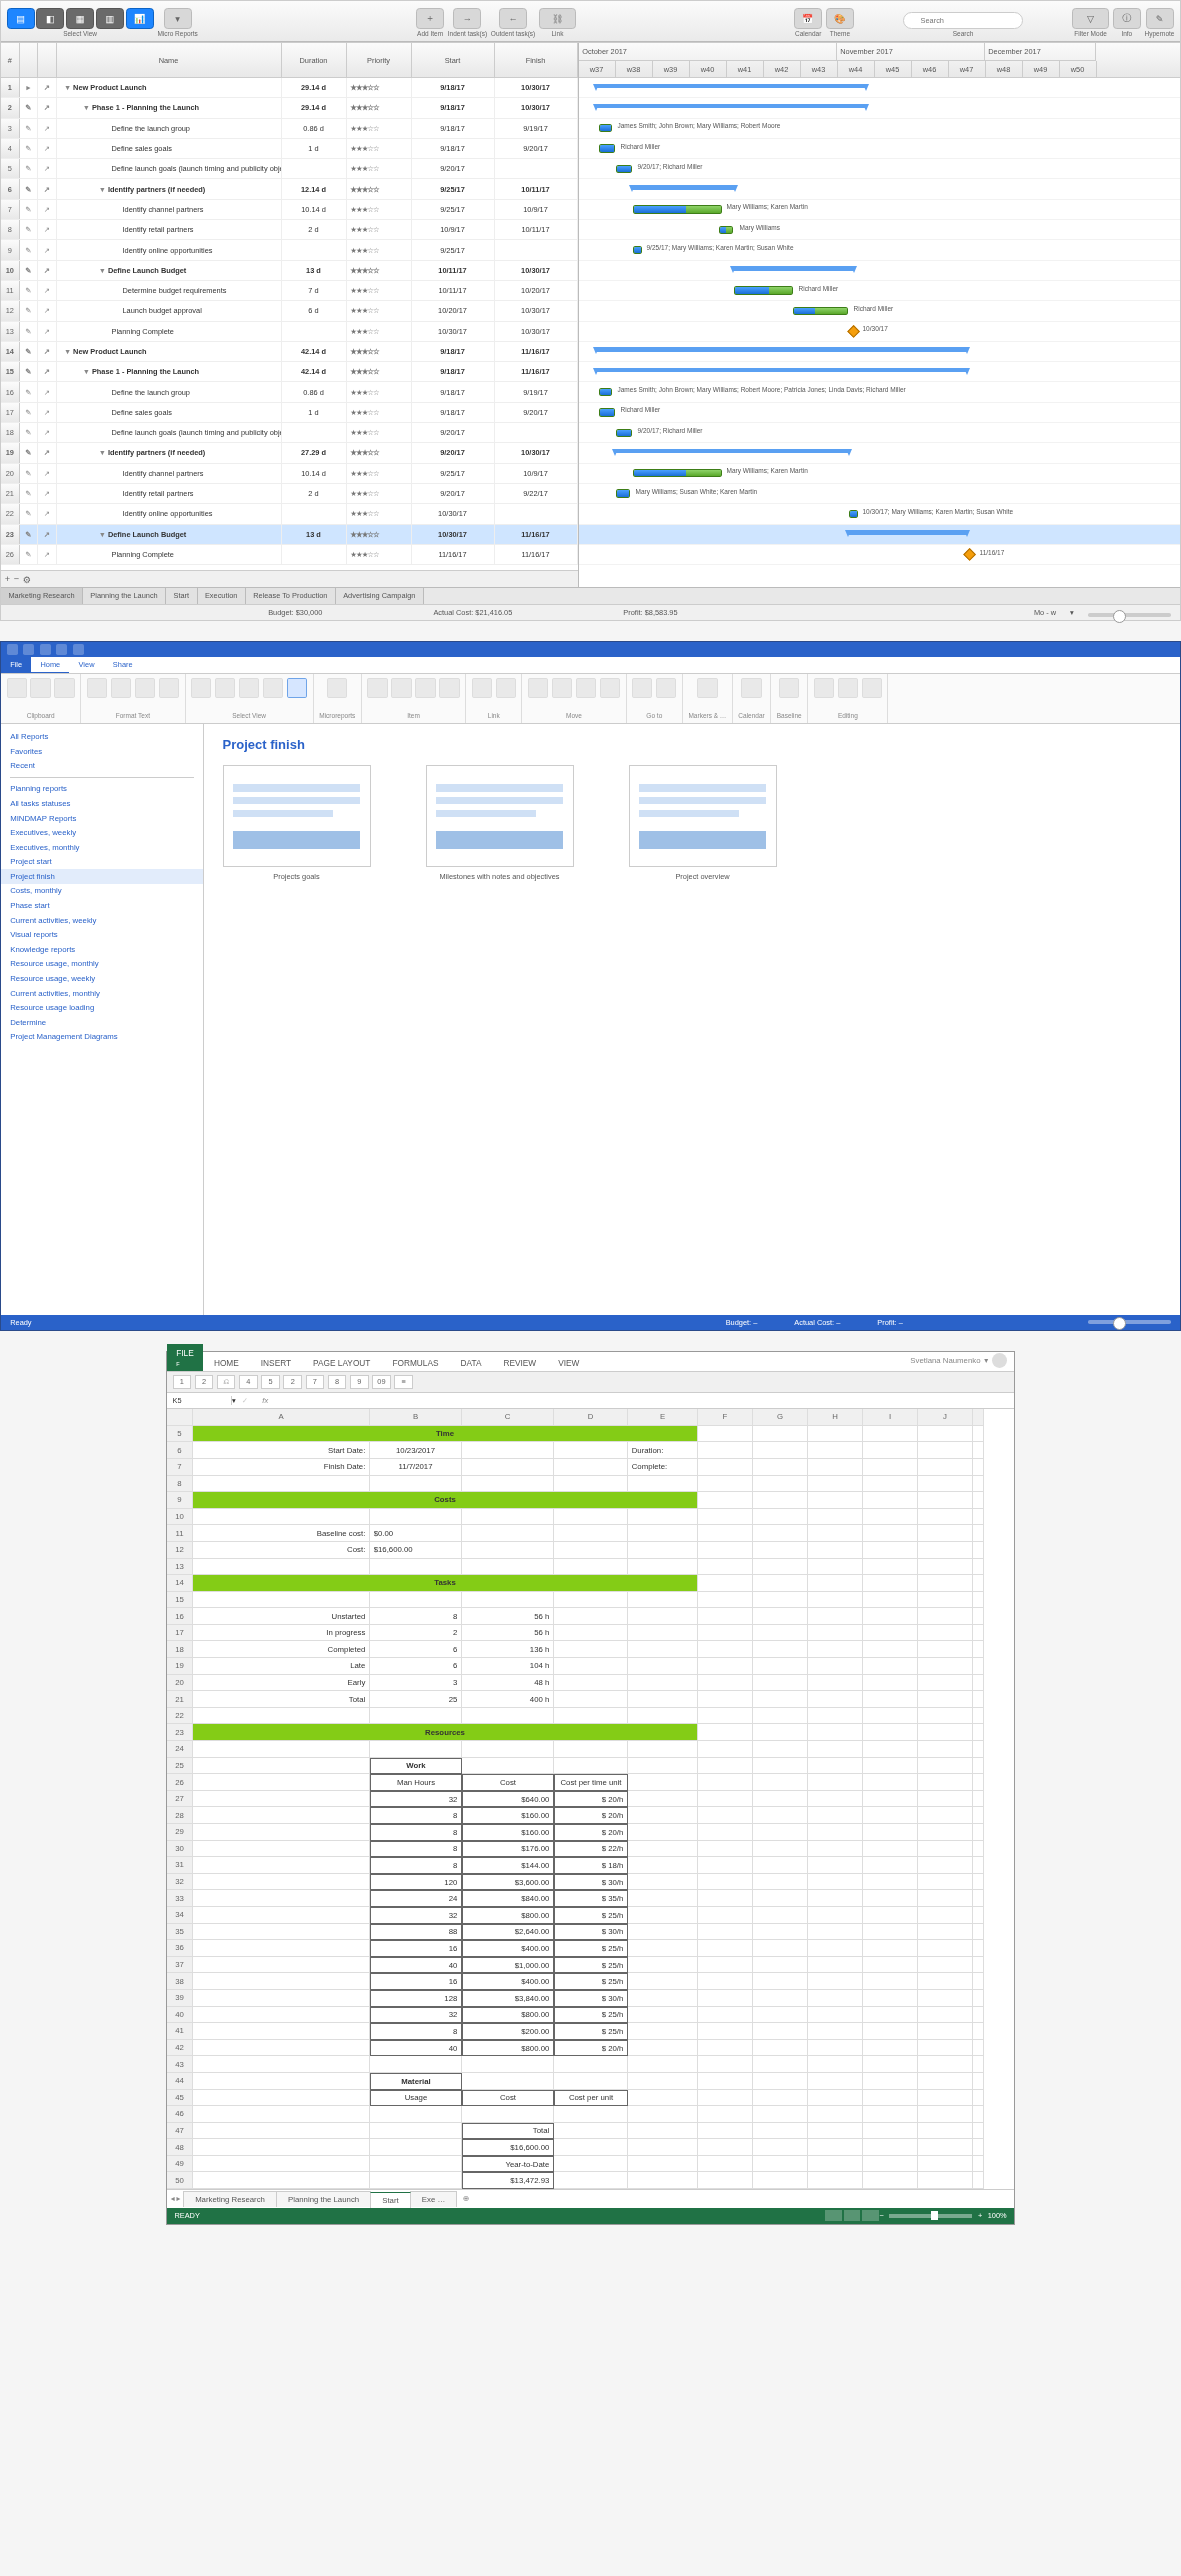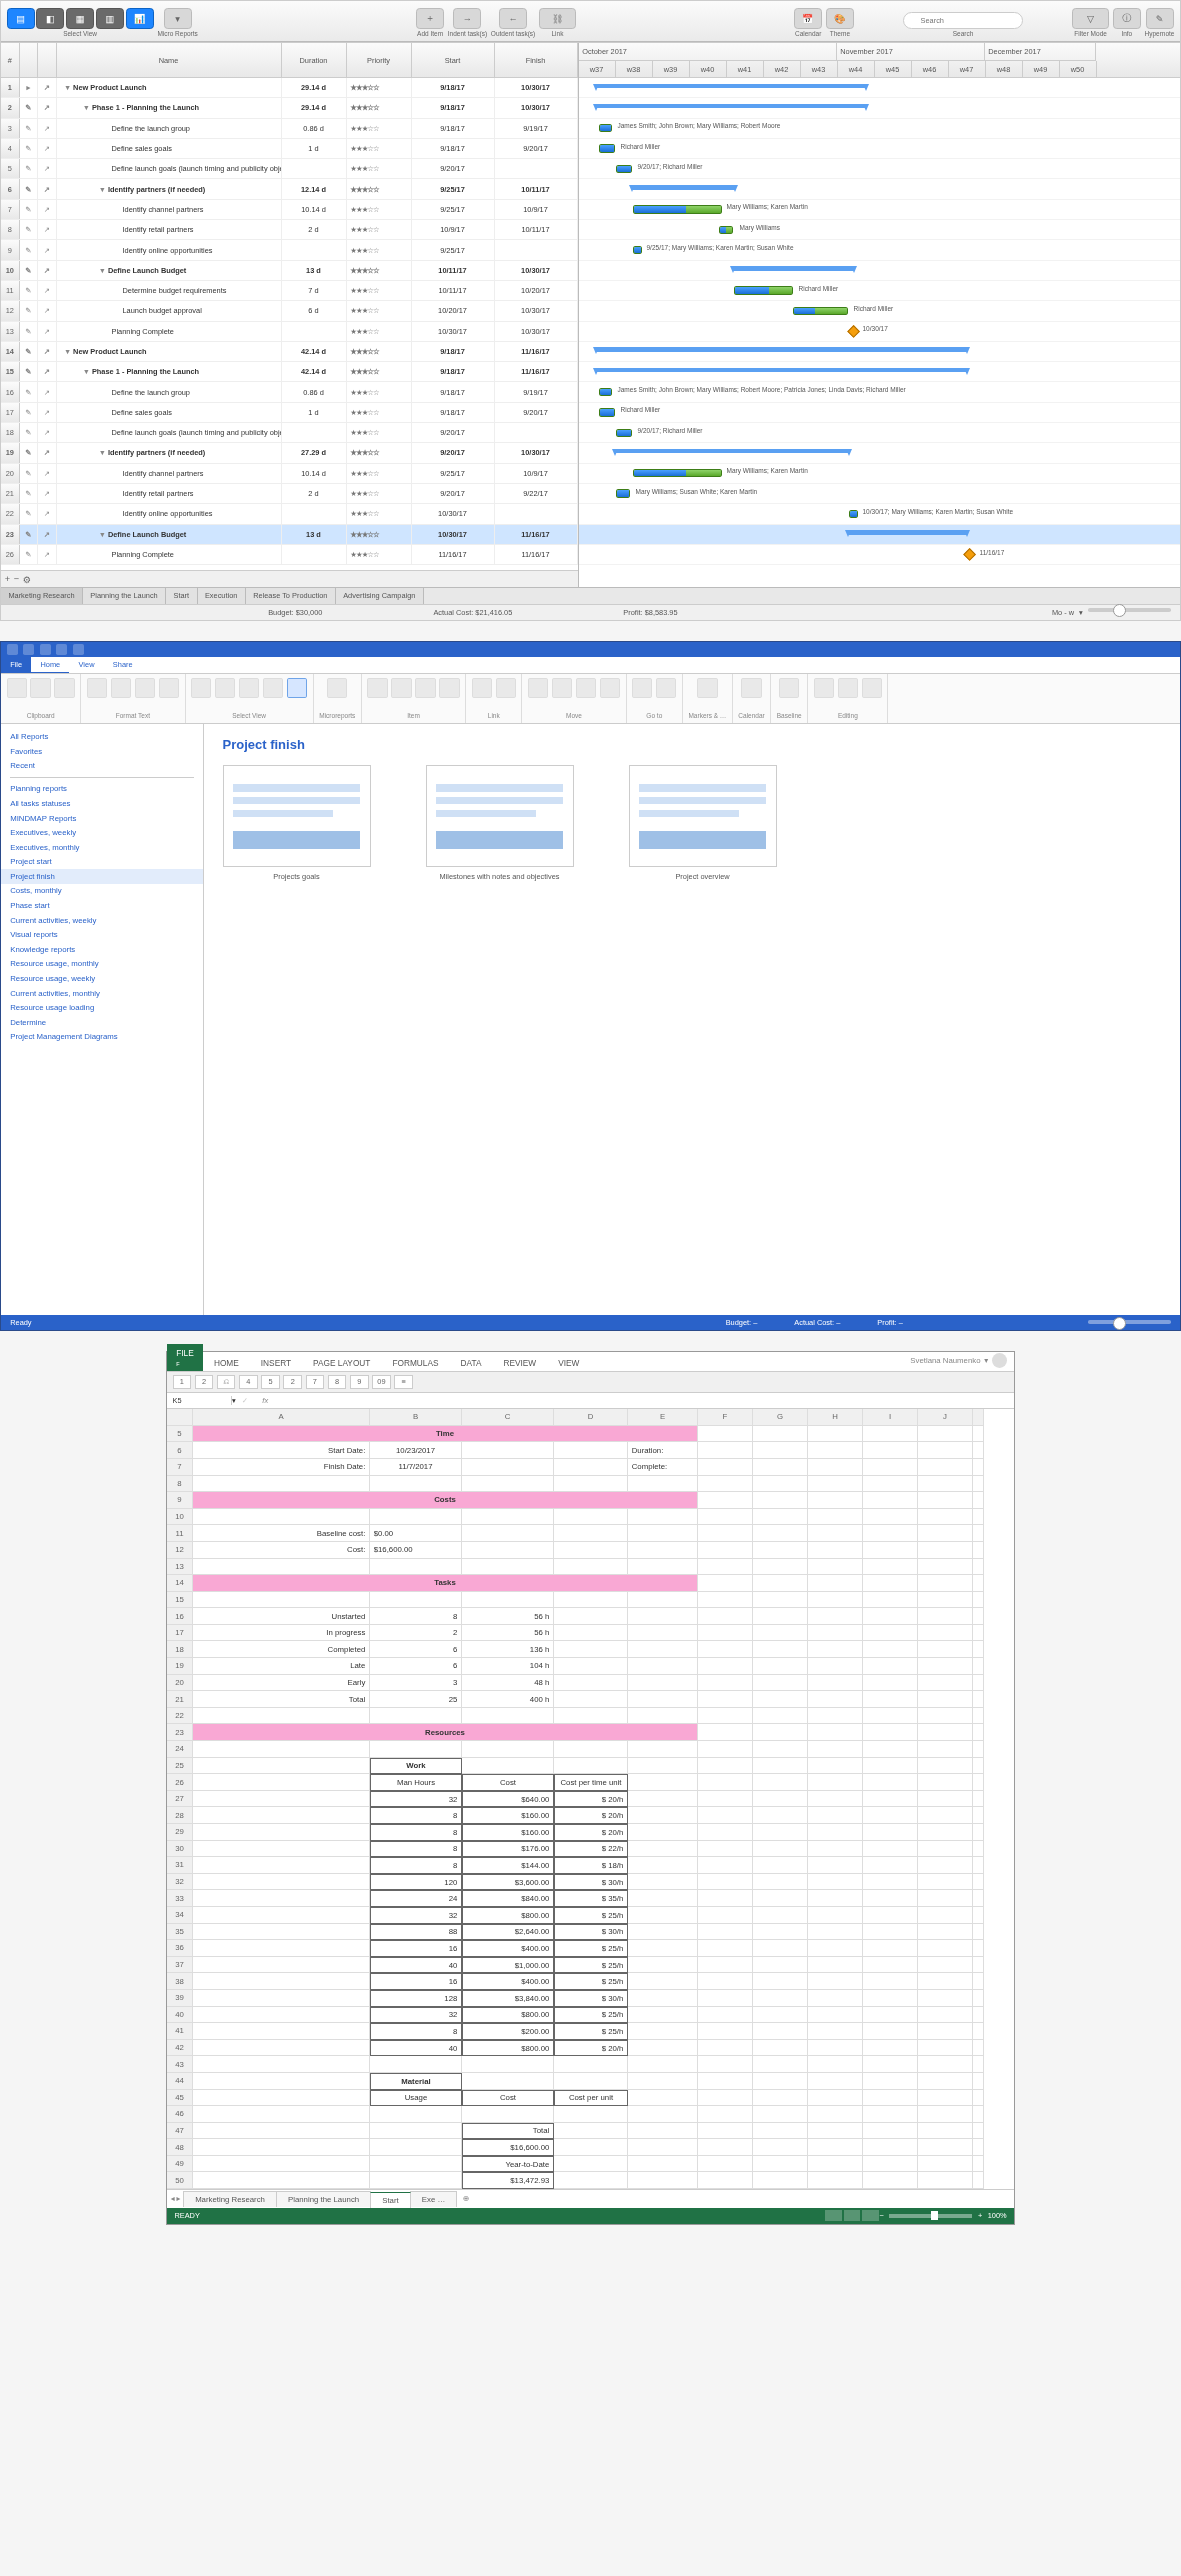--- a/index.html
+++ b/index.html
@@ -53,21 +53,21 @@
 .s1-bar.sum::before{left:-3.7px}.s1-bar.sum::after{right:-3.7px}
 .s1-bar.task{background:linear-gradient(#8fd36a,#5aa82a);border:0.9px solid #3d7d17}
 .s1-bar.task .prog{position:absolute;left:0;top:0;bottom:0;background:linear-gradient(#4aa0ff,#1a6ed6);border-radius:1.8px 0 0 1.8px}
 .s1-ms{position:absolute;top:5.5px;width:9.2px;height:9.2px;transform:rotate(45deg);background:#f59e0b;border:0.9px solid #b06e00}
 .s1-lbl{position:absolute;top:3.7px;font-size:6.5px;color:#555;white-space:nowrap}
 
 .s1-tabs{display:flex;height:16.6px;background:#e8e8e8;border-top:0.9px solid #bbb;font-size:7.4px}
 .s1-tabs>div{padding:2.8px 7.4px;border-right:0.9px solid #bbb;color:#555;background:#e2e2e2}
 .s1-status{height:16.6px;background:#f0f0f0;border-top:0.9px solid #ccc;display:flex;align-items:center;padding:0 9.2px;font-size:7.4px;color:#555;gap:111px}
 .s1-status .spacer{flex:1}
-.s1-zoom{display:flex;align-items:flex-start;gap:5px}
+.s1-zoom{display:flex;align-items:flex-end;gap:14px}
 .slider{width:83px;height:3.7px;background:#ccc;border-radius:1.8px;position:relative}
 .slider::after{content:"";position:absolute;left:30%;top:-3.7px;width:11px;height:11px;border-radius:50%;background:#fff;border:0.9px solid #999}
 
 
 .s2{margin-top:20.3px;border:0.9px solid #2a4a8a;background:#fff}
 .s2-title{height:14.8px;background:#f2f2f2;font-size:7.4px;display:flex;align-items:center;justify-content:center;color:#666;position:relative}
 .s2-title .wbtns{position:absolute;right:3.7px;display:flex;gap:1.8px}
 .s2-title .wbtns span{width:16.6px;height:11px;border:0.9px solid #ccc;background:#fff;display:flex;align-items:center;justify-content:center;font-size:6.5px}
 .s2-title .wbtns .close{background:#e8492f;color:#fff;border-color:#c12e16}
 .s2-title .cicon{position:absolute;left:3.7px;top:1.8px;width:11px;height:11px;background:#2a62c9;border-radius:1.8px}
@@ -110,21 +110,21 @@
 .s3-qat span{width:18.5px;height:14.8px;border:0.9px solid #ccc;background:#fff;display:flex;align-items:center;justify-content:center;font-size:7.4px;color:#666}
 .s3-fx{height:16.6px;border-bottom:0.9px solid #ccc;display:flex;align-items:center;font-size:7.4px;background:#fff}
 .s3-fx .nm{width:65px;border-right:0.9px solid #ccc;padding:0 5.5px}
 .s3-fx .fxl{width:22px;text-align:center;color:#888;font-style:italic}
 .s3-fx input{flex:1;border:none;height:14.8px;padding:0 3.7px}
 
 .s3-grid{display:grid;grid-template-columns:26px 177px 92px 92px 74px 70px repeat(5,55px) 11px;position:relative}
 .s3-grid>div{border-right:0.9px solid #ddd;border-bottom:0.9px solid #ddd;height:16.6px;display:flex;align-items:center;padding:0 3.7px;background:#fff;overflow:hidden;white-space:nowrap}
 .s3-grid .hd{background:#f0f0f0;justify-content:center;color:#666;font-weight:400}
 .s3-grid .rn{background:#f0f0f0;justify-content:center;color:#666}
-.s3-grid .secspan{grid-column:2/7;background:#f9a8d4;font-weight:600;justify-content:center}
+.s3-grid .secspan{grid-column:2/7;background:#84cc16;font-weight:600;justify-content:center}
 .s3-grid .r{justify-content:flex-end}
 .s3-grid .bdr{border:0.9px solid #666}
 .s3-grid .c{justify-content:center}
 .s3-grid .b{font-weight:600}
 .s3-sheets{height:18.5px;border-top:0.9px solid #ccc;display:flex;align-items:center;background:#fff}
 .s3-sheets .nav{display:flex;gap:1.8px;padding:0 3.7px;color:#888}
 .s3-sheets .sh{padding:2.8px 11px;border:0.9px solid #ccc;border-bottom:none;background:#f5f5f5;color:#555;margin-left:-0.9px}
 .s3-sheets .sh.on{background:#fff;border-top:1.8px solid #207245;position:relative;top:0.9px}
 .s3-status{height:16.6px;background:#207245;color:#fff;display:flex;align-items:center;padding:0 7.4px;font-size:7.4px}
 .s3-status .spacer{flex:1}

